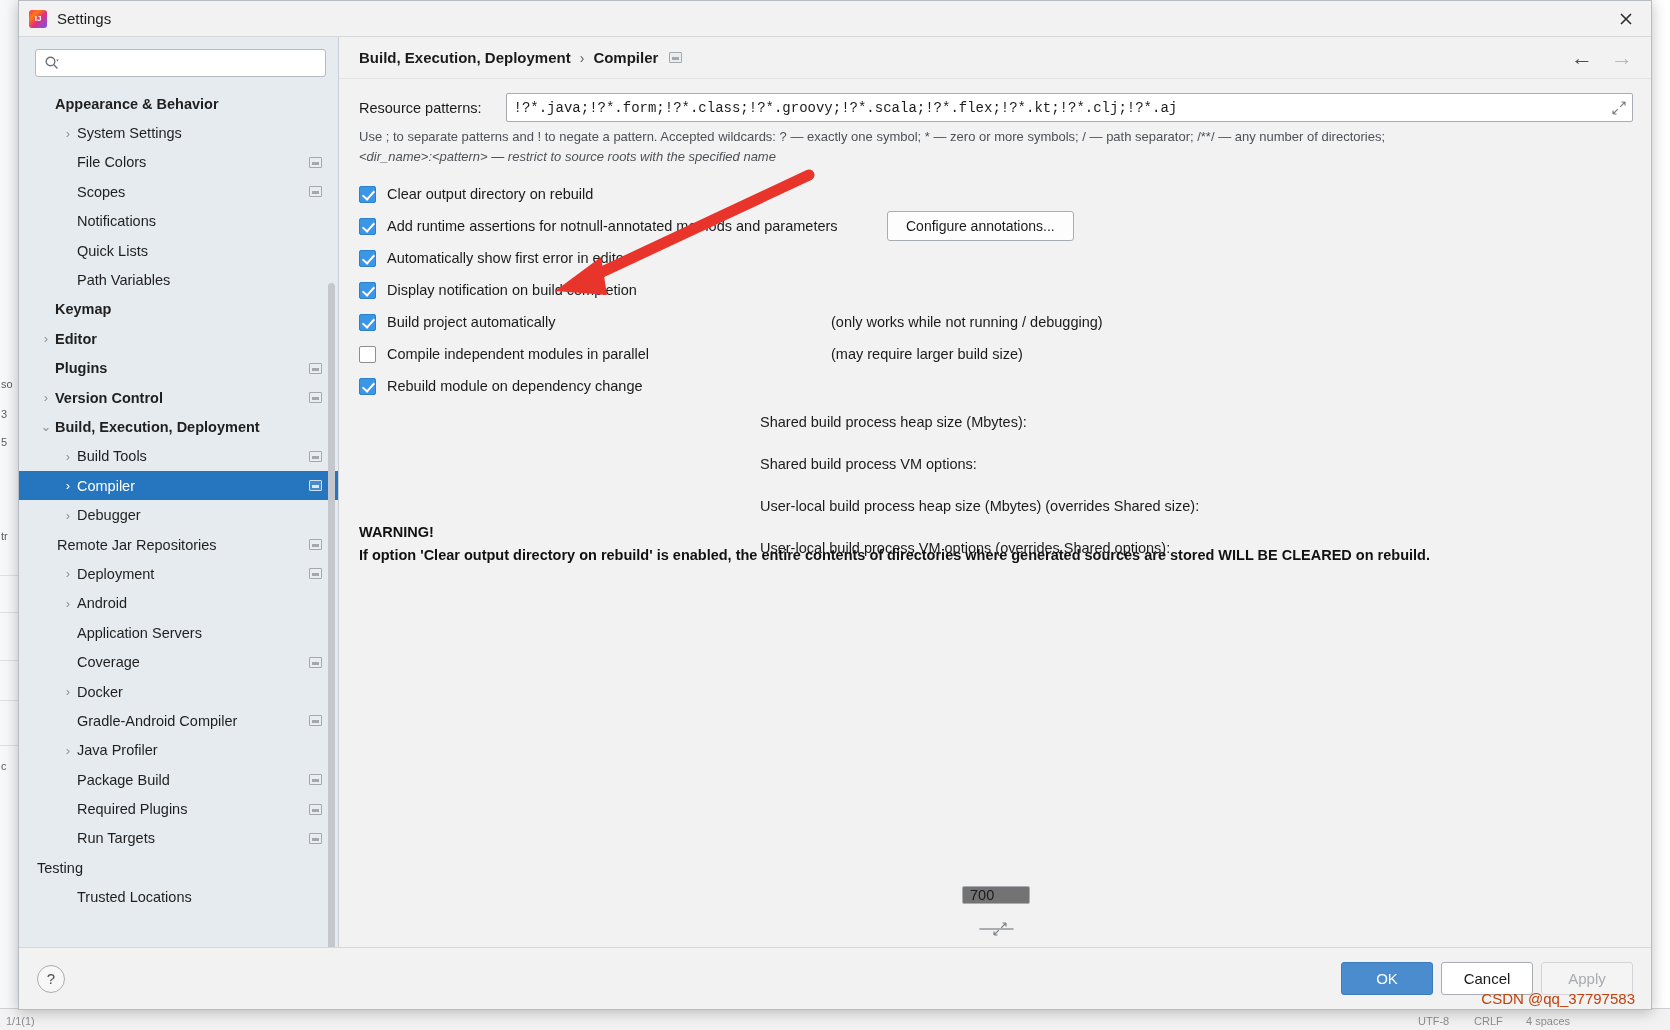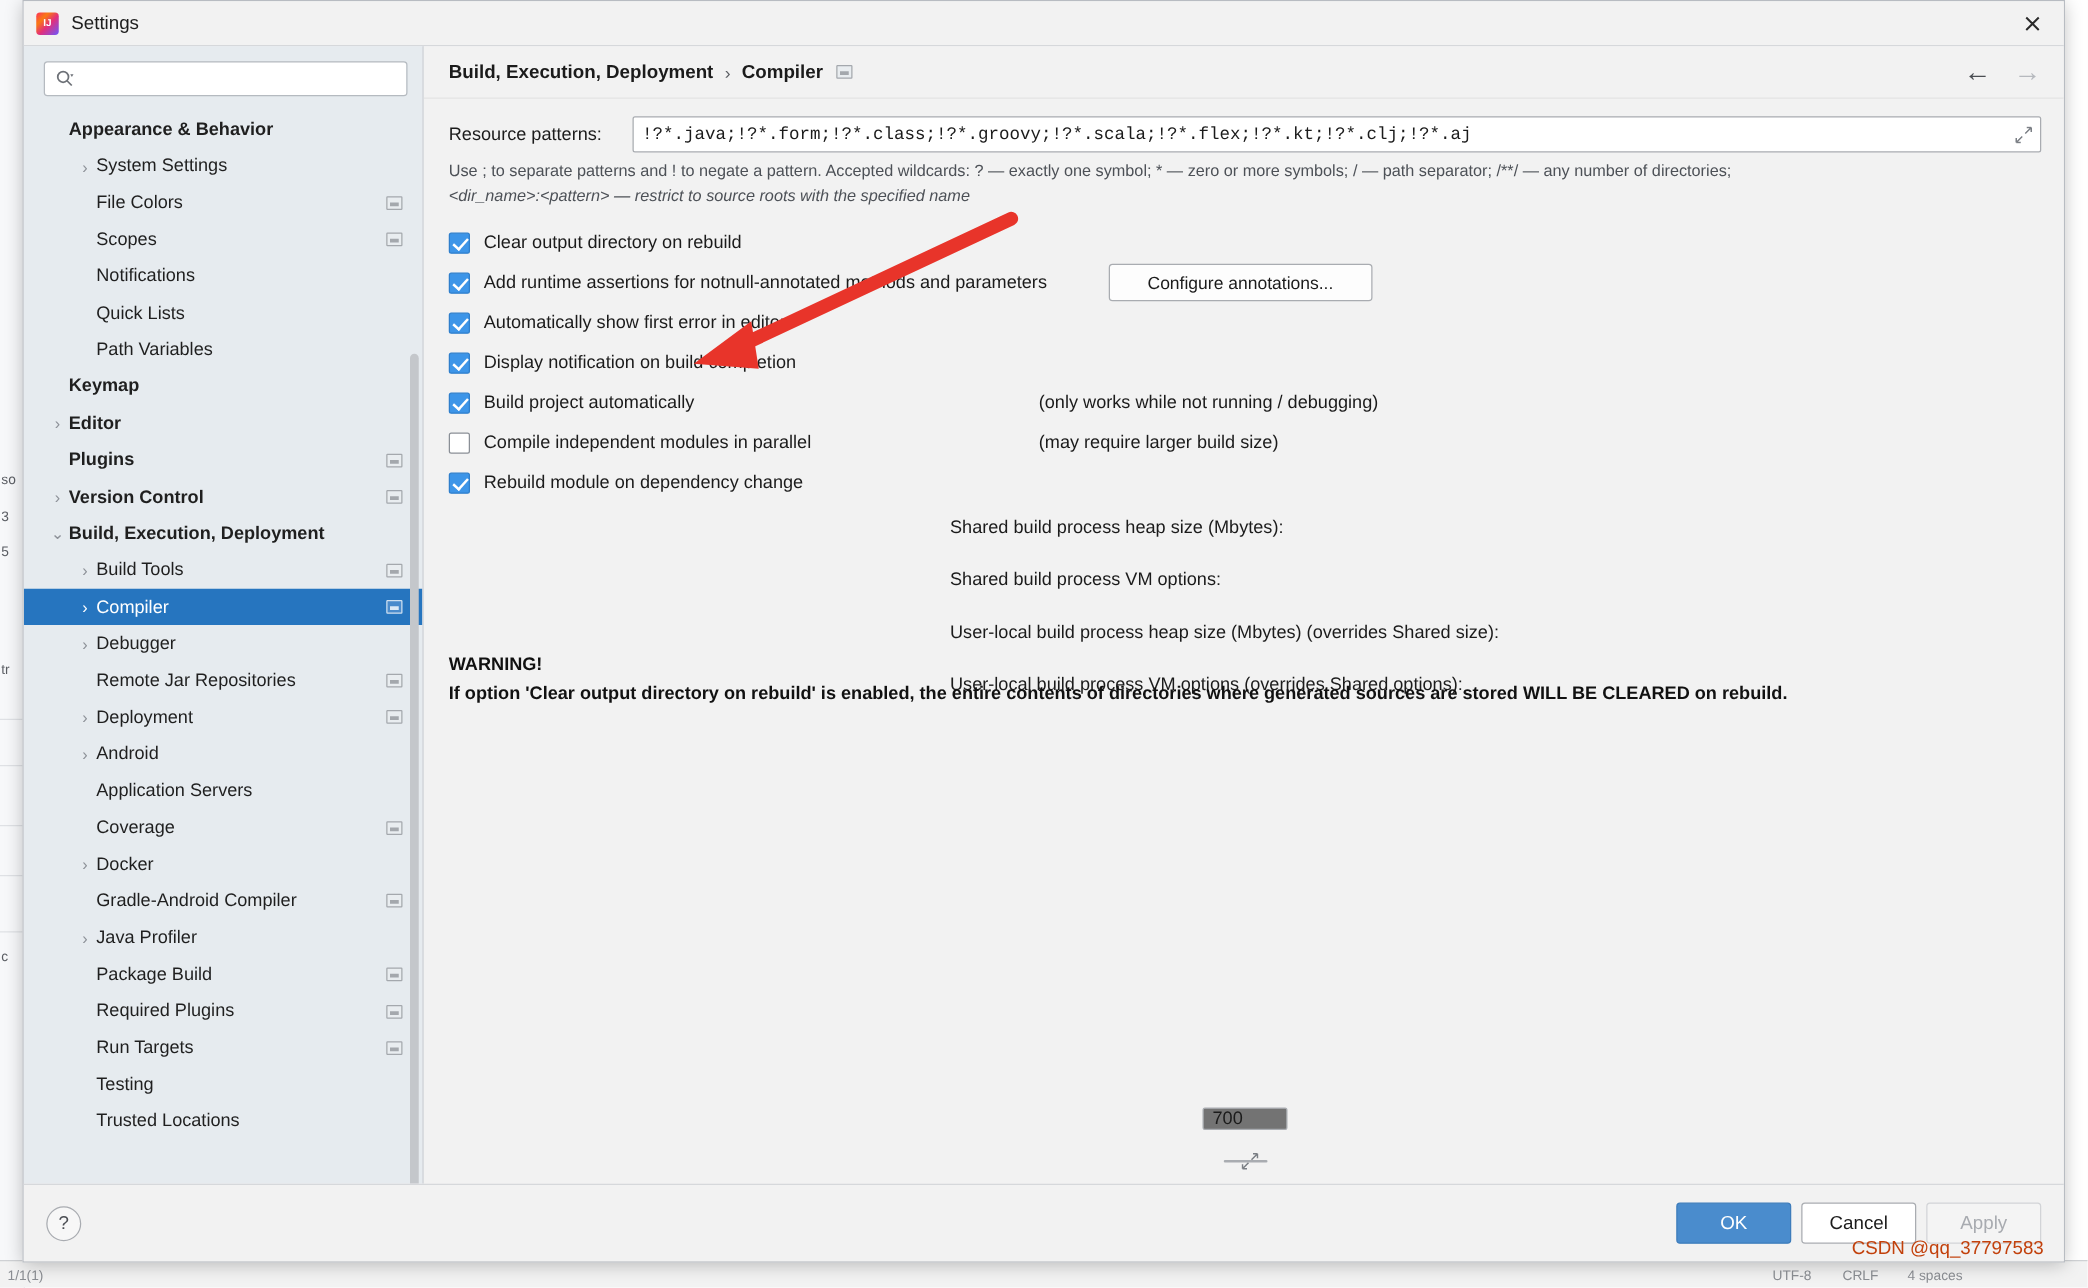--- a/index.html
+++ b/index.html
@@ -198,21 +198,21 @@
     content: ""; position: absolute; left: 5px; top: 1px;
     width: 5px; height: 10px; border: solid #ffffff;
     border-width: 0 2px 2px 0; transform: rotate(42deg);
   }
   .chk-label { margin-left: 11px; font-size: 14.5px; color: #1b1b1b; white-space: nowrap; }
   .side-note {
     position: absolute; left: 472px; font-size: 14.5px; color: #1b1b1b; white-space: nowrap;
   }
   .btn-annot {
     position: absolute; left: 528px;
-    height: 30px; padding: 0 30px;
+    height: 30px; padding: 0 18px;
     background: #fdfdfd; border: 1px solid #a9acb1; border-radius: 3px;
     font-size: 14px; color: #1b1b1b; display: flex; align-items: center; cursor: pointer;
   }
 
   
   .field-rows { margin-top: 12px; }
   .f-row { display: flex; align-items: center; height: 42px; flex-direction: column; }
   .f-label { width: 472px; flex: 0 0 472px; font-size: 14.5px; color: #1b1b1b; }
   .f-small {
     width: 68px; height: 30px; background: #737373;
@@ -376,21 +376,21 @@
           </div>
           <div class="tree-row selected" style="padding-left: 40px;">
             <span class="arrow">›</span>
             <span class="tree-label">Compiler</span>
             <span class="badge-icon"></span>
           </div>
           <div class="tree-row" style="padding-left: 40px;">
             <span class="arrow">›</span>
             <span class="tree-label">Debugger</span>
           </div>
-          <div class="tree-row" style="padding-left: 40px; justify-content: space-between;">
+          <div class="tree-row" style="padding-left: 20px; justify-content: space-between;">
             <span class="arrow"></span>
             <span class="tree-label">Remote Jar Repositories</span>
             <span class="badge-icon"></span>
           </div>
           <div class="tree-row" style="padding-left: 40px;">
             <span class="arrow">›</span>
             <span class="tree-label">Deployment</span>
             <span class="badge-icon"></span>
           </div>
           <div class="tree-row" style="padding-left: 40px;">
@@ -427,21 +427,21 @@
           <div class="tree-row" style="padding-left: 40px;">
             <span class="arrow"></span>
             <span class="tree-label">Required Plugins</span>
             <span class="badge-icon"></span>
           </div>
           <div class="tree-row" style="padding-left: 40px;">
             <span class="arrow"></span>
             <span class="tree-label">Run Targets</span>
             <span class="badge-icon"></span>
           </div>
-          <div class="tree-row" style="padding-left: 40px;">
+          <div class="tree-row" style="">
             <span class="arrow"></span>
             <span class="tree-label">Testing</span>
           </div>
           <div class="tree-row" style="padding-left: 40px;">
             <span class="arrow"></span>
             <span class="tree-label">Trusted Locations</span>
           </div>
         </div>
 
       <div class="sb-track">

